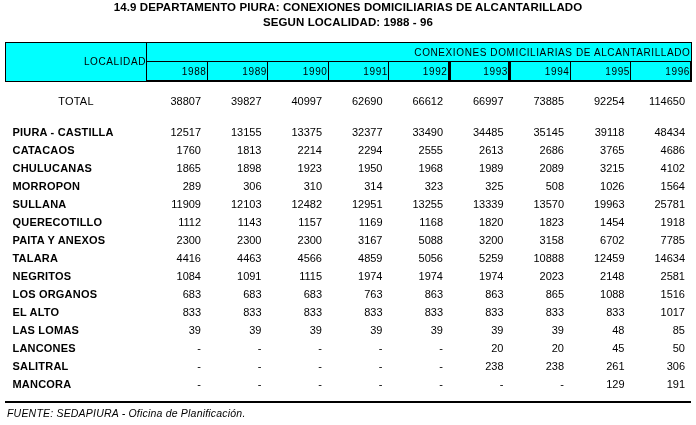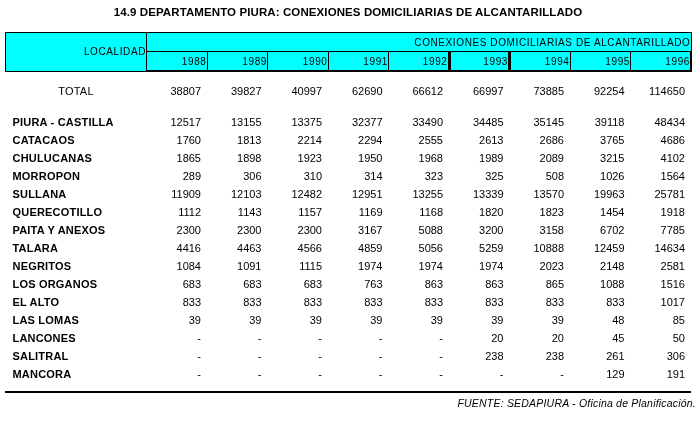--- a/index.html
+++ b/index.html
@@ -14,21 +14,20 @@
     --header-bg: #00ffff;
     --line-color: #000000;
   }
   .page {
     position: relative;
     width: 696px;
     height: 425px;
     background: #ffffff;
   }
   .title-block {
-    padding-top: 5px;
     text-align: center;
     font-weight: bold;
     font-size: 11.5px;
     line-height: 15px;
     letter-spacing: 0.1px;
   }
   table.data-table {
     border-collapse: collapse;
     table-layout: fixed;
     width: 687px;
@@ -88,30 +87,30 @@
   .rule {
     border-top: 2px solid var(--line-color);
     margin: 8px 5px 0 5px;
     height: 0;
   }
   .source {
     font-style: italic;
     font-size: 10.5px;
     margin: 4px 0 0 7px;
     letter-spacing: 0.2px;
-    text-align: right;
   }
 </style>
 </head>
 <body>
 
 <div class="page">
 
   <div class="title-block">
     <div>14.9  DEPARTAMENTO PIURA: CONEXIONES DOMICILIARIAS DE ALCANTARILLADO</div>
+    <div>SEGUN LOCALIDAD: 1988 - 96</div>
   </div>
 
   <table class="data-table">
     <colgroup id="colgroup">
         <col style="width: 141px;">
         <col>
         <col>
         <col>
         <col>
         <col>

